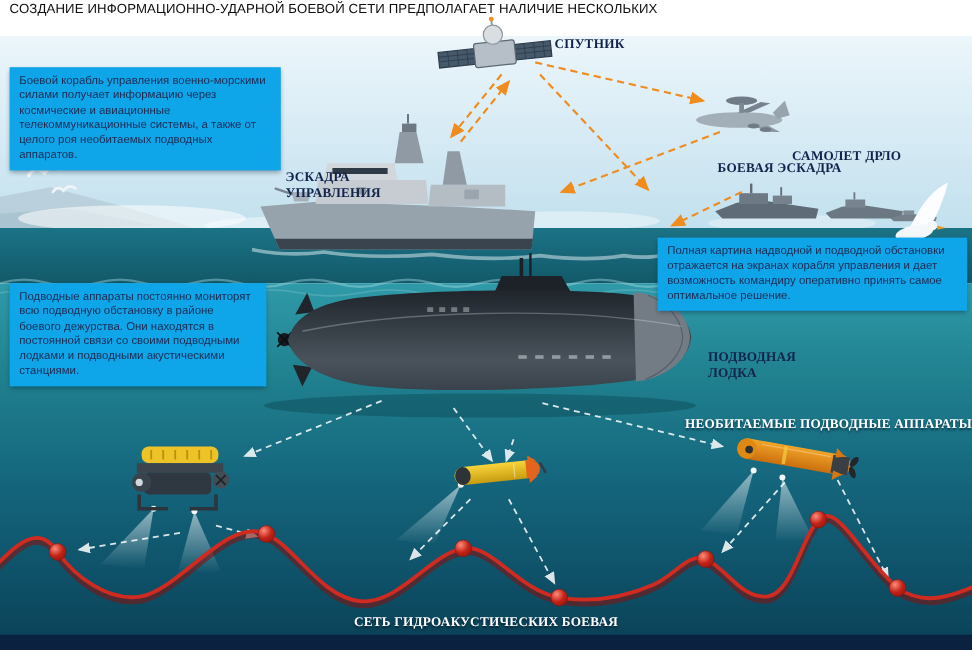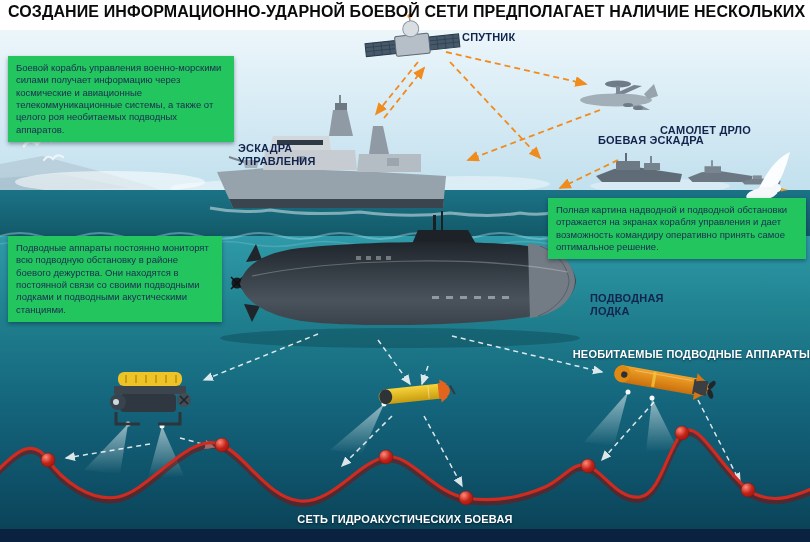--- a/index.html
+++ b/index.html
@@ -1,25 +1,25 @@
 <!DOCTYPE html>
 <html><head>
 <meta charset="utf-8">
 <style>
   html,body{margin:0;padding:0;background:#e9edf0;font-family:"Liberation Sans",sans-serif;}
   .canvas{position:relative;width:810px;height:542px;background:#ffffff;overflow:hidden;}
   .scene{position:absolute;left:0;top:0;z-index:1;}
   .title-band{position:absolute;left:8px;top:2px;z-index:3;}
-  .title-line{font-size:16px;font-weight:bold;color:#0b0b0b;line-height:1.25;letter-spacing:.1px;}
-  .callout{position:absolute;z-index:2;background:#22c55e;padding:6px 8px;box-shadow:0 2px 4px rgba(0,20,40,.4);
+  .title-line{font-size:11px;font-weight:normal;color:#0b0b0b;line-height:1.25;letter-spacing:.1px;}
+  .callout{position:absolute;z-index:2;background:#0ea5e9;padding:6px 8px;box-shadow:0 2px 4px rgba(0,20,40,.4);
            font-size:9.5px;line-height:1.3;color:#1d2b52;font-weight:500;}
   #callout-command-ship{left:8px;top:56px;width:210px;}
   #callout-situation{left:548px;top:198px;width:242px;}
   #callout-uuv{left:8px;top:236px;width:198px;}
-  .label{position:absolute;z-index:2;font-weight:bold;color:#13244c;font-size:11px;letter-spacing:.2px;}
+  .label{position:absolute;z-index:2;font-weight:bold;color:#13244c;font-size:11px;letter-spacing:.2px;font-family:Liberation Serif, serif;}
   #label-satellite{left:462px;top:31px;}
   #label-awacs{left:660px;top:88px;margin-top:36px;}
   #label-squadron{left:598px;top:134px;}
   #label-command-ship{left:238px;top:142px;width:100px;line-height:1.15;}
   #label-submarine{left:590px;top:292px;width:95px;line-height:1.15;}
   #label-uuvs{left:0;right:0;top:348px;text-align:right;color:#ffffff;text-shadow:0 1px 2px rgba(0,25,45,.7);}
   #label-sonar{left:0;right:0;top:513px;text-align:center;color:#ffffff;text-shadow:0 1px 2px rgba(0,15,35,.7);}
 </style>
 </head>
 <body>

